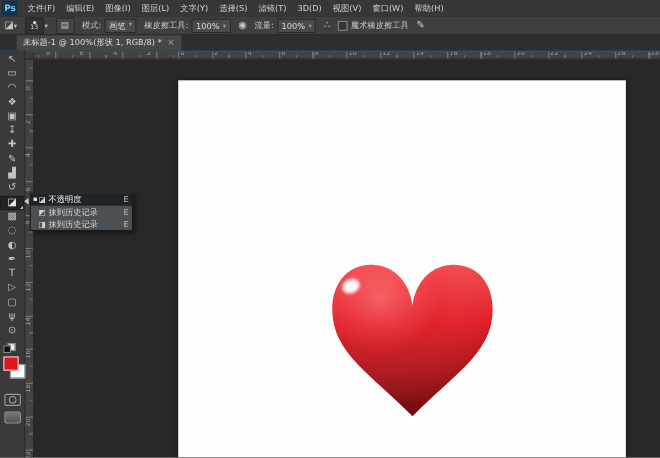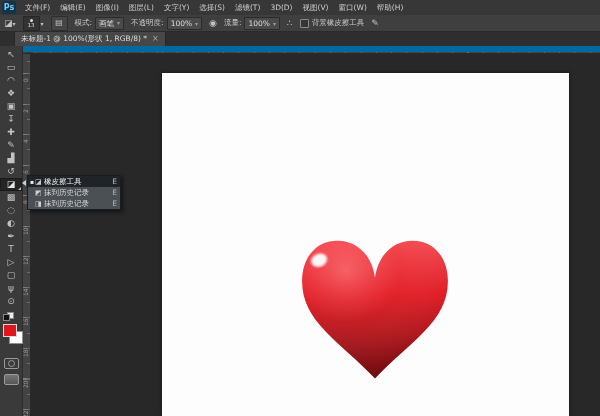--- a/index.html
+++ b/index.html
@@ -25,21 +25,21 @@
   .dd .arr{color:#999;font-size:6px;}
   #brush-preset{width:15px;height:13px;background:#333;border:1px solid #262626;border-radius:1px;
       display:flex;flex-direction:column;align-items:center;justify-content:center;color:#ddd;}
   #brush-preset .dot{width:3px;height:3px;border-radius:50%;background:#ddd;margin-bottom:1px;}
   #brush-preset .num{font-size:5.5px;line-height:5px;}
   .toolbtn{width:15px;height:13px;background:#454545;border:1px solid #2d2d2d;border-radius:1px;
       text-align:center;line-height:12px;font-size:8px;color:#c3c3c3;}
   .cb{width:7px;height:7px;background:#353535;border:1px solid #8a8a8a;border-radius:1px;}
 
   
-  #tabbar{left:0;top:31px;width:600px;height:15px;background:#2e2e2e;border-bottom:6px solid #0369a1;z-index:25;}
+  #tabbar{left:0;top:31px;width:600px;height:15px;background:#2e2e2e;border-bottom:1px solid #0369a1;z-index:25;}
   #doctab{position:absolute;left:14px;top:0;height:15px;background:#474747;border-right:1px solid #262626;
           border-left:1px solid #262626;display:flex;align-items:center;padding:0 6px;gap:5px;}
   #doctab .title{color:#dcdcdc;font-size:7.5px;white-space:nowrap;}
   #doctab .close{color:#a5a5a5;font-size:8px;line-height:8px;}
 
   
   #hruler{left:30px;top:46px;width:570px;height:7px;background:#434343;border-bottom:1px solid #2a2a2a;z-index:20;}
   #hruler .tmaj,#hruler .tmin{position:absolute;left:0;right:0;}
   #hruler .tmaj{top:0;bottom:0;background:repeating-linear-gradient(to right,#7d7d7d 0 1px,transparent 1px 30.55px);background-position-x:132px;}
   #hruler .tmin{bottom:0;height:3px;background:repeating-linear-gradient(to right,#6a6a6a 0 1px,transparent 1px 15.275px);background-position-x:132px;}
@@ -110,34 +110,34 @@
     <span class="dot"></span>
     <span class="num">13</span>
   </div>
   <span class="icon" style="font-size:6px;margin-left:1px;">▾</span>
   <div class="toolbtn opt-gap">▤</div>
   <span class="opt-gap">模式:</span>
   <div class="dd" style="margin-left:3px;font-family:Liberation Serif, serif;">
     <span>画笔</span>
     <span class="arr">▾</span>
   </div>
-  <span class="opt-gap">不透明度:</span>
+  <span class="opt-gap">橡皮擦工具:</span>
   <div class="dd" style="margin-left:3px;">
     <span>100%</span>
     <span class="arr">▾</span>
   </div>
   <span class="icon opt-gap">◉</span>
   <span class="opt-gap">流量:</span>
   <div class="dd" style="margin-left:3px;">
     <span>100%</span>
     <span class="arr">▾</span>
   </div>
   <span class="icon opt-gap">∴</span>
   <div class="cb opt-gap"></div>
-  <span style="margin-left:3px;">背景橡皮擦工具</span>
+  <span style="margin-left:3px;">魔术橡皮擦工具</span>
   <span class="icon opt-gap">✎</span>
 </div>
 
 <div id="tabbar" class="abs">
   <div id="doctab">
     <span class="title">未标题-1 @ 100%(形状 1, RGB/8) *</span>
     <span class="close">×</span>
   </div>
 </div>
 
@@ -243,21 +243,21 @@
   <div id="screenmode" class="small-btn"></div>
 </div>
 
 <div id="flyout-arrow" class="abs"></div>
 <div id="flyout" class="abs">
   <div>
 
       <div class="row selected">
         <span class="marker">▪</span>
         <span class="ficon">◪</span>
-        <span class="flabel">橡皮擦工具</span>
+        <span class="flabel">不透明度</span>
         <span class="fkey">E</span>
       </div>
 
       <div class="row">
         <span class="marker"></span>
         <span class="ficon">◩</span>
         <span class="flabel">抹到历史记录</span>
         <span class="fkey">E</span>
       </div>
 

